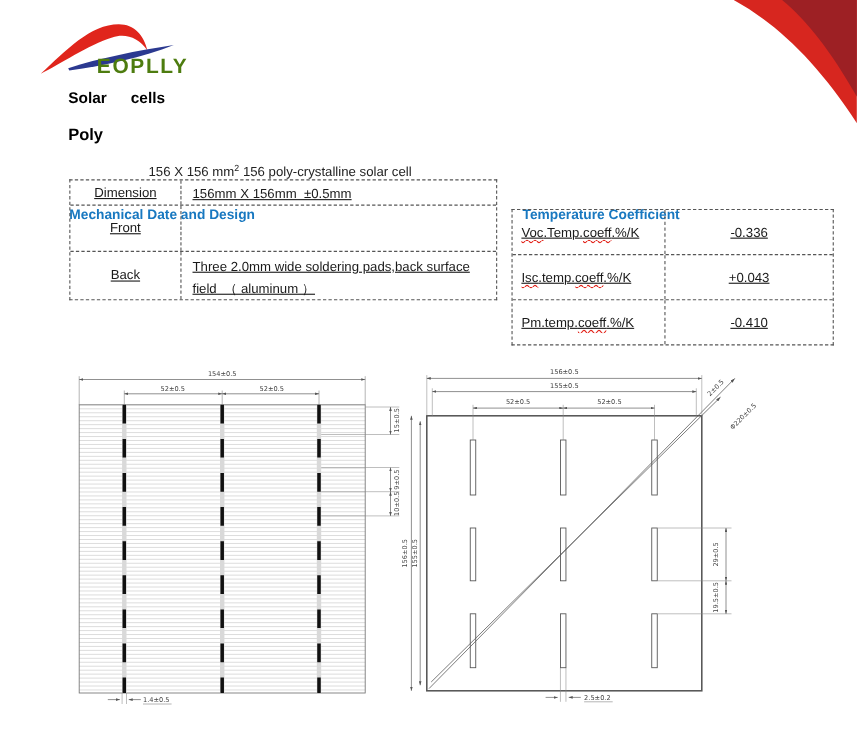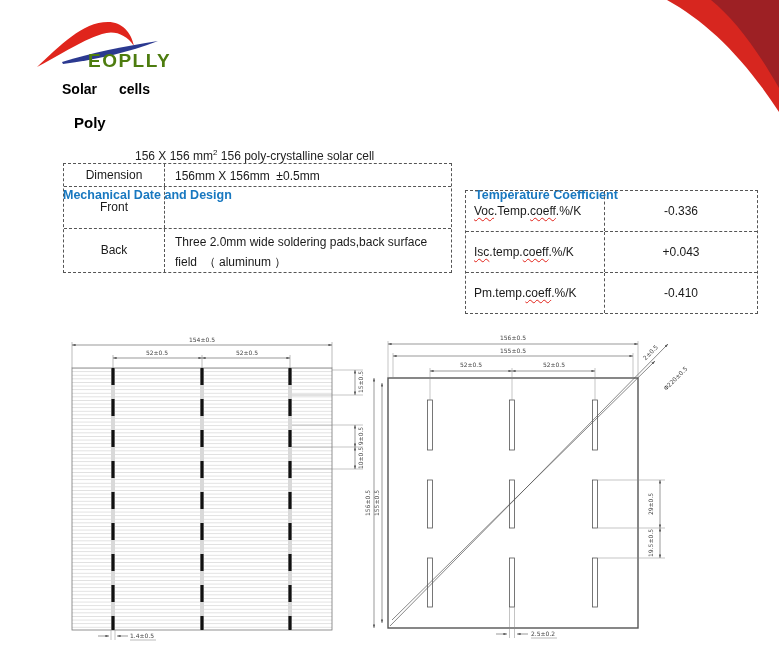--- a/index.html
+++ b/index.html
@@ -10,49 +10,49 @@
   .abs{position:absolute;}
   
   .brand{
     position:absolute;left:88px;top:50px;font-size:19px;font-weight:bold;
     color:#4d7c0f;letter-spacing:1.5px;
   }
   .title{
     position:absolute;left:62px;top:81px;font-size:14px;font-weight:bold;color:#000;
     word-spacing:18px;
   }
-  .ptype{position:absolute;left:62px;top:114px;font-size:15px;font-weight:bold;color:#000;margin-left:12px;}
+  .ptype{position:absolute;left:62px;top:114px;font-size:15px;font-weight:bold;color:#000;}
   .pdesc{position:absolute;left:135px;top:117px;font-size:12px;color:#222;margin-top:31px;}
   .pdesc sup{font-size:8px;}
   .sechead{position:absolute;font-size:12.5px;font-weight:bold;color:#1878c0;margin-top:42px;}
   
   .sq{
     text-decoration-line:underline;text-decoration-style:wavy;
     text-decoration-color:#e2231a;text-decoration-thickness:1px;text-underline-offset:2px;
   }
   
   .mtable{
     position:absolute;left:63px;top:163px;width:389px;
     border:1px dashed #555;box-sizing:border-box;font-size:12px;
   }
-  .mrow{display:flex;border-bottom:1px dashed #555;}
+  .mrow{display:flex;border-bottom:1px dashed #555;text-decoration:underline;}
   .mrow:last-child{border-bottom:none;}
   .mlabel{
     width:100px;border-right:1px dashed #555;display:flex;flex-direction:column;
     align-items:center;justify-content:center;text-align:center;line-height:17px;
   }
   .mvalue{
     flex:1;display:flex;flex-direction:column;justify-content:flex-end;
     padding-left:10px;white-space:pre-wrap;line-height:20px;
   }
   .h22{height:22px;} .h44{height:44px;} .h41{height:41px;} .h43{height:43px;}
   
   .ttable{
     position:absolute;left:465px;top:190px;width:293px;
-    border:1px dashed #555;box-sizing:border-box;font-size:12px;
+    border:1px dashed #555;box-sizing:border-box;font-size:12px;text-decoration:underline;
   }
   .trow{display:flex;height:40px;border-bottom:1px dashed #555;}
   .trow:last-child{border-bottom:none;}
   .tlabel{
     width:130px;border-right:1px dashed #555;display:flex;align-items:center;
     padding-left:8px;white-space:pre;
   }
   .tvalue{flex:1;display:flex;align-items:center;justify-content:center;}
   
   svg text{font-family:"DejaVu Sans",sans-serif;font-size:6px;fill:#444;}

